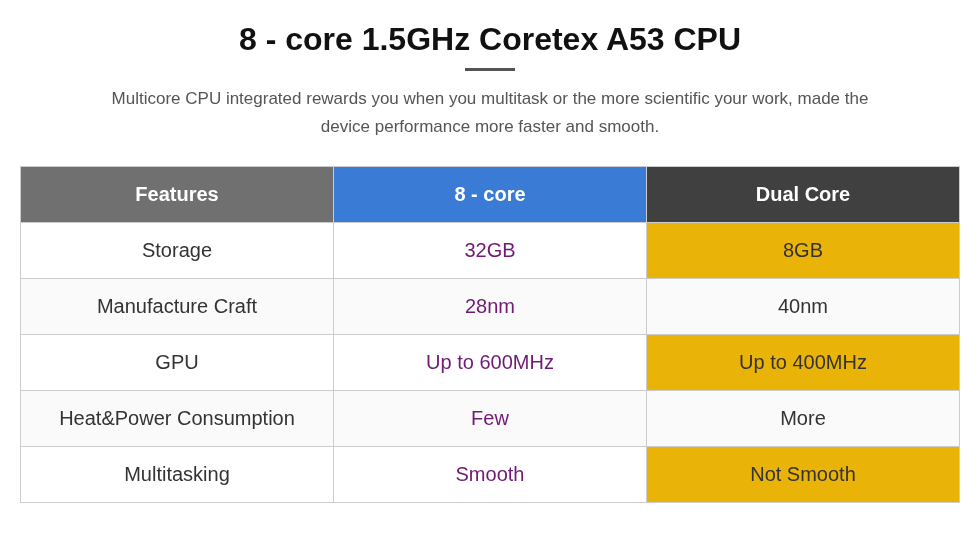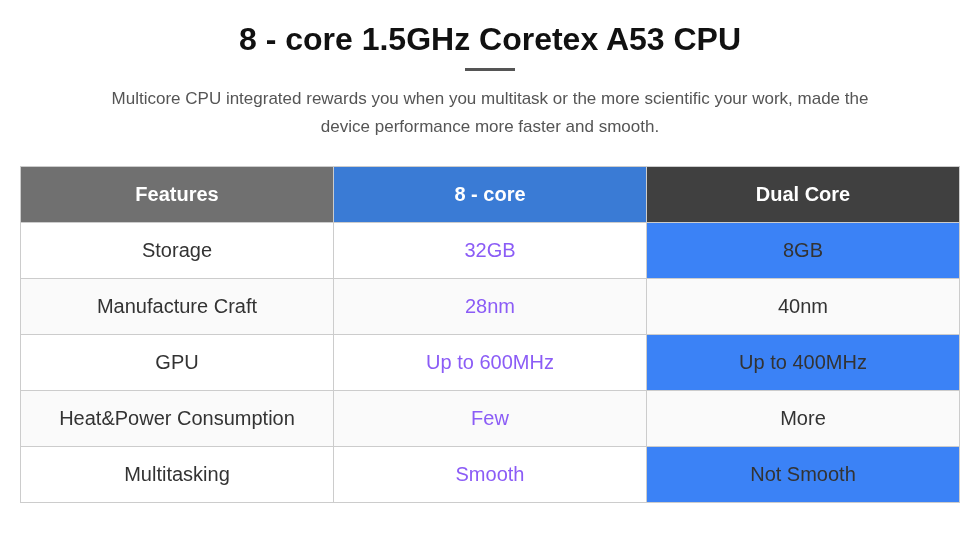--- a/index.html
+++ b/index.html
@@ -84,29 +84,29 @@
 
     .feature-label {
       color: #333333;
       font-weight: 400;
       font-size: 16px;
       text-align: center;
       background: #ffffff;
     }
 
     .value-8core {
-      color: #8b5cf6;
+      color: #701a75;
       font-weight: 400;
       background: #ffffff;
     }
 
     .value-dual {
       color: #333333;
       font-weight: 400;
-      background: #3b82f6;
+      background: #eab308;
     }
 
     tr:nth-child(even) .feature-label,
     tr:nth-child(even) .value-8core,
     tr:nth-child(even) .value-dual {
       background: #fafafa;
     }
   </style>
 </head>
 <body>

